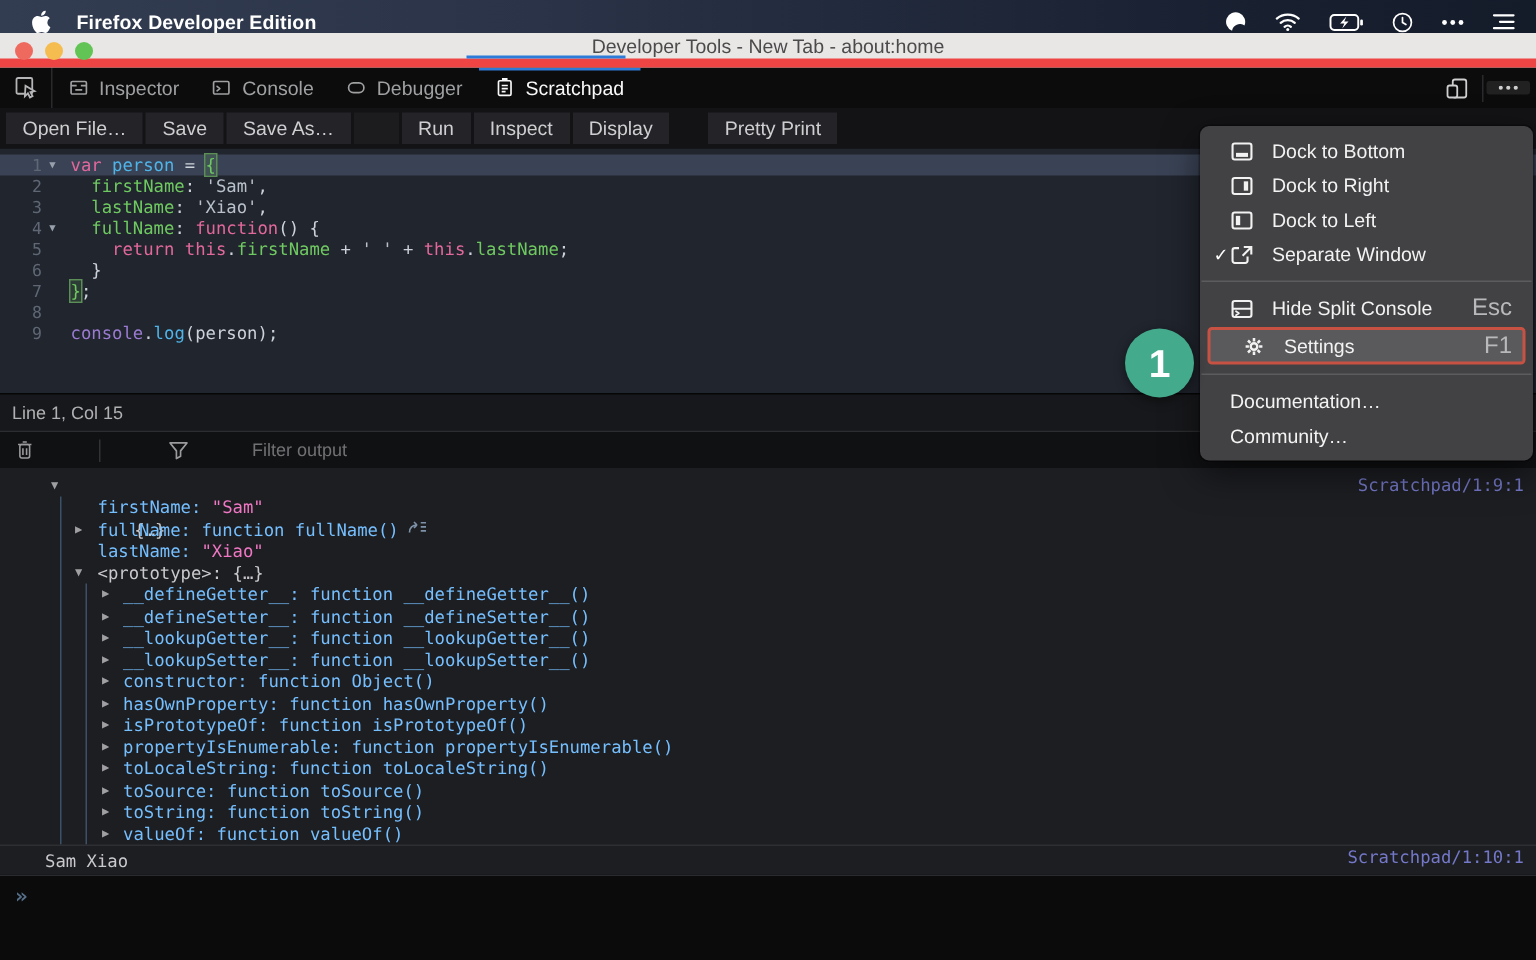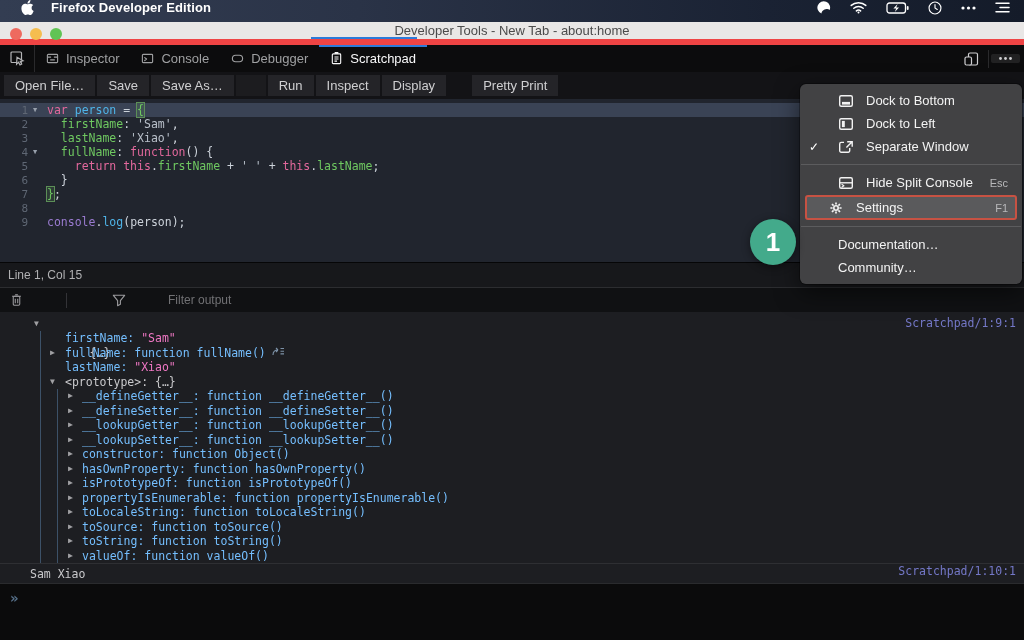--- a/index.html
+++ b/index.html
@@ -1,21 +1,21 @@
 <!DOCTYPE html>
 <html><head>
 <meta charset="utf-8">
 <style>
   * { margin:0; padding:0; box-sizing:border-box; }
   html,body { width:1024px; height:640px; overflow:hidden; background:#000;
     font-family:"Liberation Sans", sans-serif; }
   body { position:relative; display:flex; flex-direction:column; }
 
   
-  .menubar { height:22px; flex:none; display:flex; align-items:flex-start;
+  .menubar { height:22px; flex:none; display:flex; align-items:flex-end;
     background:linear-gradient(90deg,#333d52 0%,#2a3347 35%,#1a2233 75%,#141b29 100%);
     color:#fff; }
   .apple { margin-left:21px; display:flex; align-items:center; }
   .appname { font-weight:bold; font-size:13px; margin-left:17px; letter-spacing:.1px; }
   .mb-right { margin-left:auto; display:flex; align-items:center; gap:19px; padding-right:14px; }
   .mb-right span { display:flex; align-items:center; }
 
   
   .titlebar { height:23px; flex:none; background:#e9e7e6; position:relative;
     display:flex; align-items:center; border-bottom:6px solid #ef4444; }
@@ -93,26 +93,26 @@
   
   .consolein { height:57px; flex:none; background:#0b0b0c; border-top:1px solid #2a2b2e;
     padding:5px 10px; }
   .prompt { color:#56708a; font-size:14px; font-weight:bold;
     font-family:"DejaVu Sans Mono", monospace; }
 
   
   .menu-panel { position:absolute; left:800px; top:84px; width:222px; background:#424244;
     border-radius:6px; box-shadow:0 8px 24px rgba(0,0,0,.55), 0 0 0 1px rgba(0,0,0,.3);
     padding:5px 0; color:#f3f3f3; font-size:13px; z-index:10; }
-  .mitem { height:23px; display:flex; align-items:center; position:relative; padding-left:38px; }
+  .mitem { height:23px; display:flex; align-items:center; position:relative; padding-left:20px; }
   .mcheck { position:absolute; left:9px; font-size:12px; color:#fff; }
   .micon { width:16px; height:14px; margin-right:12px; display:flex; align-items:center;
     justify-content:center; flex:none; }
   .mlabel { white-space:nowrap; }
-  .mshort { margin-left:auto; margin-right:14px; color:#b9b9bb; font-size:11px; }
+  .mshort { margin-left:auto; margin-right:14px; color:#b9b9bb; font-size:16px; }
   .msep { height:1px; background:#5c5c5e; margin:6px 1px; }
   .mitem.hlt { margin:1px 5px; padding-left:21px; height:25px; background:#5a5a5c;
     border:2px solid #c75243; border-radius:3px;text-align:center; }
   .mitem.hlt .mshort { margin-right:7px; }
 
   
   .annotation { position:absolute; left:750px; top:219px; width:46px; height:46px;
     border-radius:50%; background:#43aa8b; color:#fff; display:flex; align-items:center;
     justify-content:center; font-size:26px; font-weight:bold; z-index:11;
     box-shadow:0 2px 8px rgba(0,0,0,.45); }
@@ -364,20 +364,29 @@
           <rect x="1.7" y="1.7" width="12.6" height="10.6" rx="1.5" fill="none" stroke="#f2f2f2" stroke-width="1.4"></rect>
           <rect x="4" y="7.9" width="8" height="2.7" fill="#f2f2f2"></rect>
         </svg>
       </span>
       <span class="mlabel">Dock to Bottom</span>
     </div>
     <div class="mitem">
       <span class="micon">
         <svg width="16" height="14" viewBox="0 0 16 14">
           <rect x="1.7" y="1.7" width="12.6" height="10.6" rx="1.5" fill="none" stroke="#f2f2f2" stroke-width="1.4"></rect>
+          <rect x="9.2" y="3.9" width="2.9" height="6.2" fill="#f2f2f2"></rect>
+        </svg>
+      </span>
+      <span class="mlabel">Dock to Right</span>
+    </div>
+    <div class="mitem">
+      <span class="micon">
+        <svg width="16" height="14" viewBox="0 0 16 14">
+          <rect x="1.7" y="1.7" width="12.6" height="10.6" rx="1.5" fill="none" stroke="#f2f2f2" stroke-width="1.4"></rect>
           <rect x="3.9" y="3.9" width="2.9" height="6.2" fill="#f2f2f2"></rect>
         </svg>
       </span>
       <span class="mlabel">Dock to Left</span>
     </div>
     <div class="mitem">
       <span class="mcheck">✓</span>
       <span class="micon">
         <svg width="16" height="14" viewBox="0 0 16 14">
           <path d="M6 2.4H3.2A1.5 1.5 0 0 0 1.7 3.9v6.9a1.5 1.5 0 0 0 1.5 1.5h7a1.5 1.5 0 0 0 1.5-1.5V8" fill="none" stroke="#f2f2f2" stroke-width="1.4"></path>

